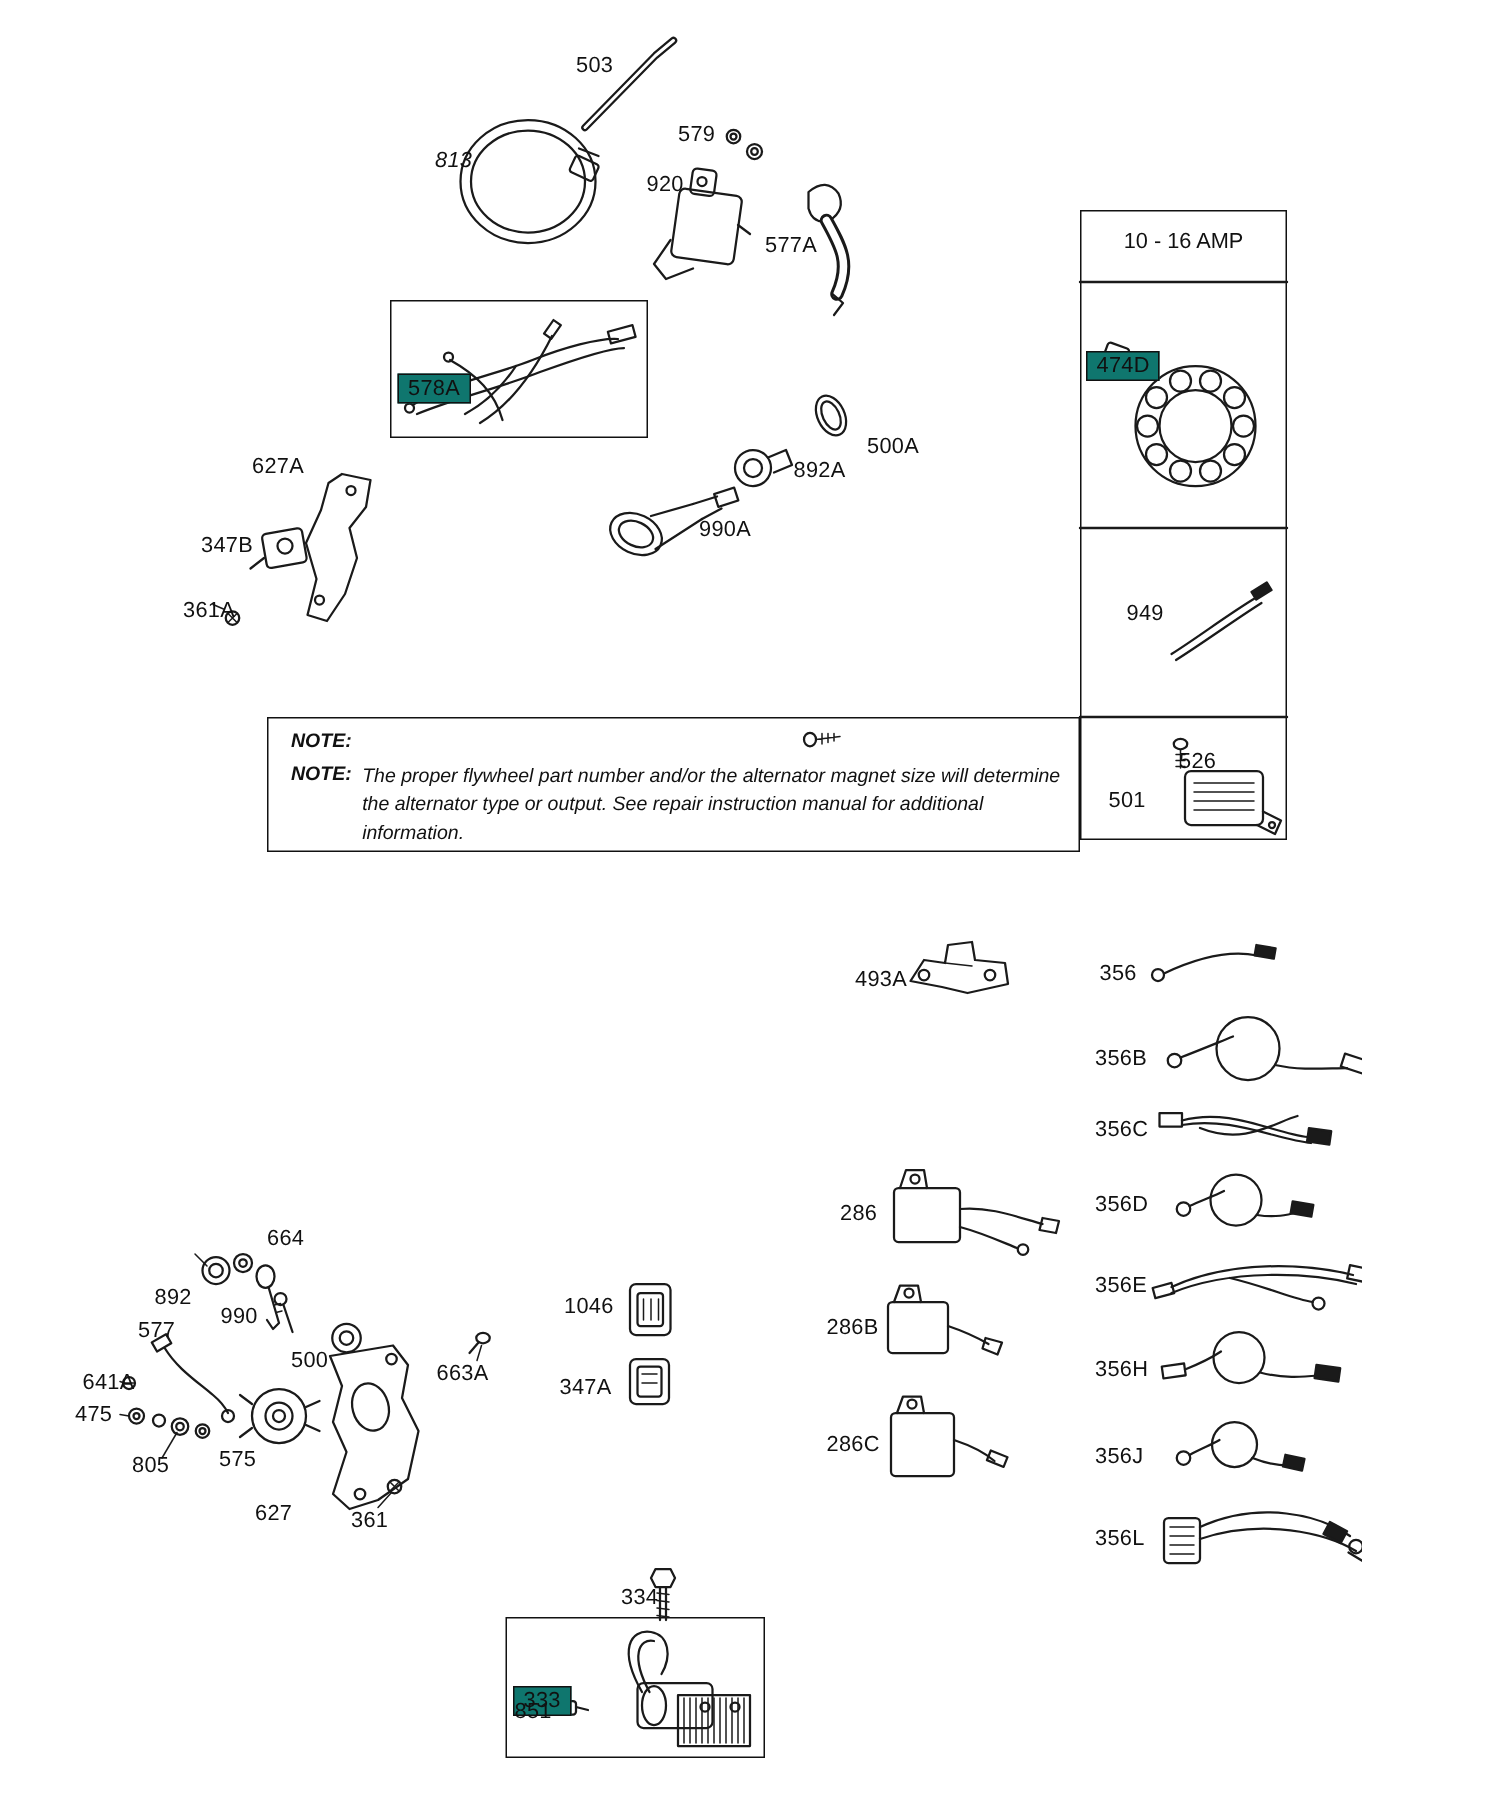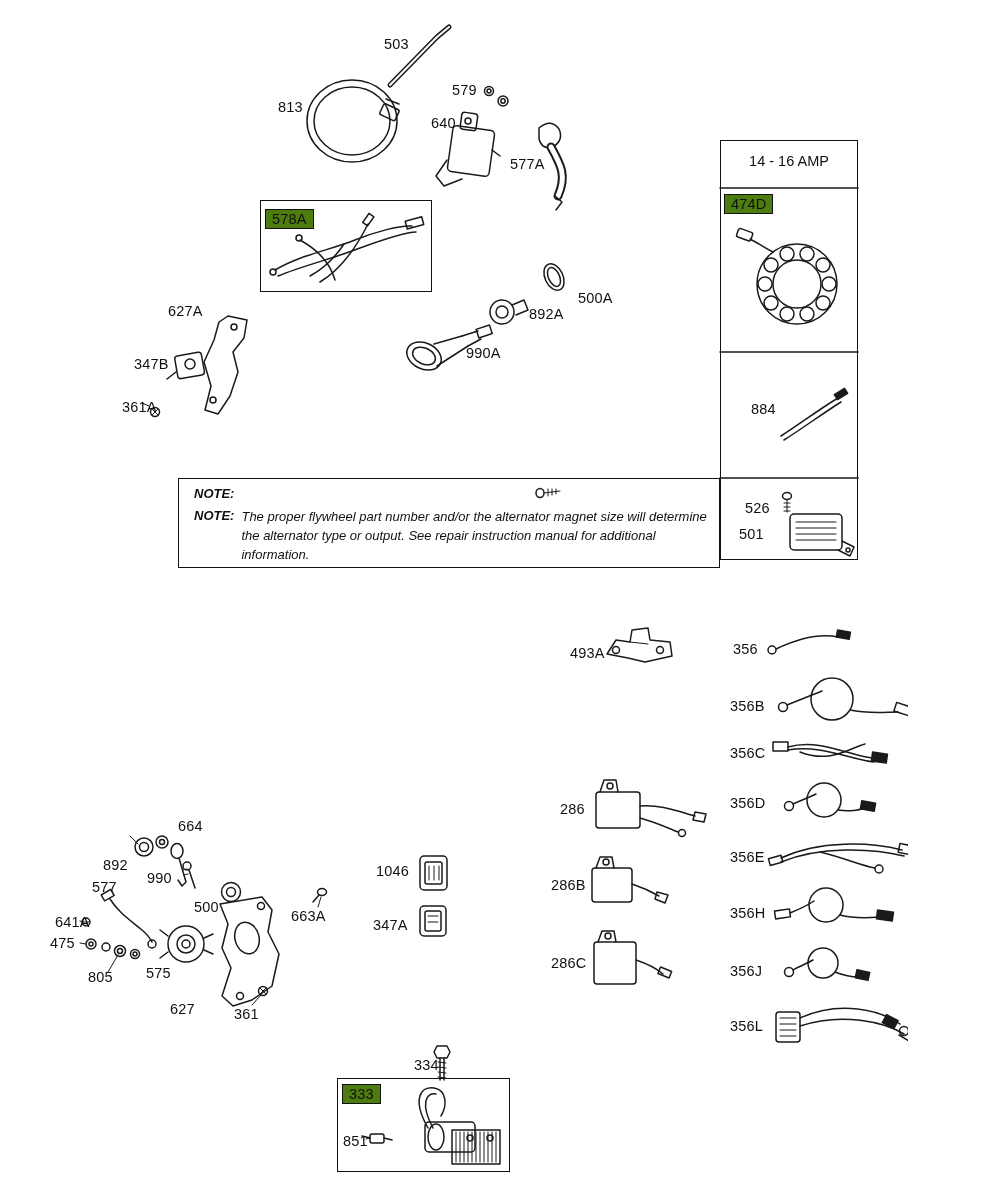--- a/index.html
+++ b/index.html
@@ -2,21 +2,21 @@
 <html><head>
 <meta charset="utf-8">
 <style>
   * { margin:0; padding:0; box-sizing:border-box; }
   html,body { background:#ffffff; }
   body { font-family:"Liberation Sans", sans-serif; color:#111; }
   .canvas { position:relative; width:908px; height:1200px; background:#fff; overflow:hidden; }
   svg.art { position:absolute; left:0; top:0; z-index:1; }
   .frame { position:absolute; border:1.6px solid #111; background:transparent; z-index:0; }
   .lbl { position:absolute; font-size:14.5px; letter-spacing:0.2px; white-space:nowrap; z-index:2; }
-  .boxed { border:1.5px solid #111; padding:1px 6px; background:#4d7c0f; }
+  .boxed { border:1.5px solid #111; padding:1px 6px; background:#0f766e;margin-top:40px; }
   .amp-header { position:absolute; left:720px; top:153px; width:138px; text-align:center; font-size:14.5px; z-index:2; }
   .note-row { position:absolute; display:flex; gap:7px; font-size:13px; font-style:italic; z-index:2; }
   .note-label { font-weight:bold; flex:0 0 auto; }
   .note-text { line-height:1.45; }
   .note-text.wrap { max-width:480px; white-space:normal; }
 </style>
 </head>
 <body>
 
 <div class="canvas">
@@ -365,35 +365,35 @@
       <path d="M80,943 L86,944"></path>
       <path d="M80,921 L83,922"></path>
       <path d="M318,907 L321,897"></path>
       <path d="M252,1005 L261,995"></path>
       <path d="M366,1139 L370,1138"></path>
     </g>
   </svg>
 
   <span class="lbl" style="left:384px; top:36px;">503</span>
   <span class="lbl" style="left:452px; top:82px;">579</span>
-  <span class="lbl" style="left:278px; top:99px;">813</span>
-  <span class="lbl" style="left:431px; top:115px;">640</span>
+  <span class="lbl" style="left:290px; top:99px;font-style:italic;">813</span>
+  <span class="lbl" style="left:431px; top:115px;">920</span>
   <span class="lbl" style="left:510px; top:156px;">577A</span>
   <span class="lbl boxed" style="left:265px; top:209px;">578A</span>
   <span class="lbl" style="left:168px; top:303px;">627A</span>
   <span class="lbl" style="left:134px; top:356px;">347B</span>
   <span class="lbl" style="left:122px; top:399px;">361A</span>
   <span class="lbl" style="left:578px; top:290px;">500A</span>
   <span class="lbl" style="left:529px; top:306px;">892A</span>
   <span class="lbl" style="left:466px; top:345px;">990A</span>
 
-  <span class="amp-header">14 - 16 AMP</span>
+  <span class="amp-header">10 - 16 AMP</span>
   <span class="lbl boxed" style="left:724px; top:194px;">474D</span>
-  <span class="lbl" style="left:751px; top:401px;">884</span>
-  <span class="lbl" style="left:745px; top:500px;">526</span>
+  <span class="lbl" style="left:751px; top:401px;">949</span>
+  <span class="lbl" style="left:786px; top:500px;">526</span>
   <span class="lbl" style="left:739px; top:526px;text-align:right;">501</span>
 
   <div class="note-row" style="left:194px; top:486px;">
     <span class="note-label">NOTE:</span>
   </div>
   <div class="note-row" style="left:194px; top:508px;">
     <span class="note-label">NOTE:</span>
     <span class="note-text wrap">The proper flywheel part number and/or the alternator magnet size will determine the alternator type or output. See repair instruction manual for additional information.</span>
   </div>
 

